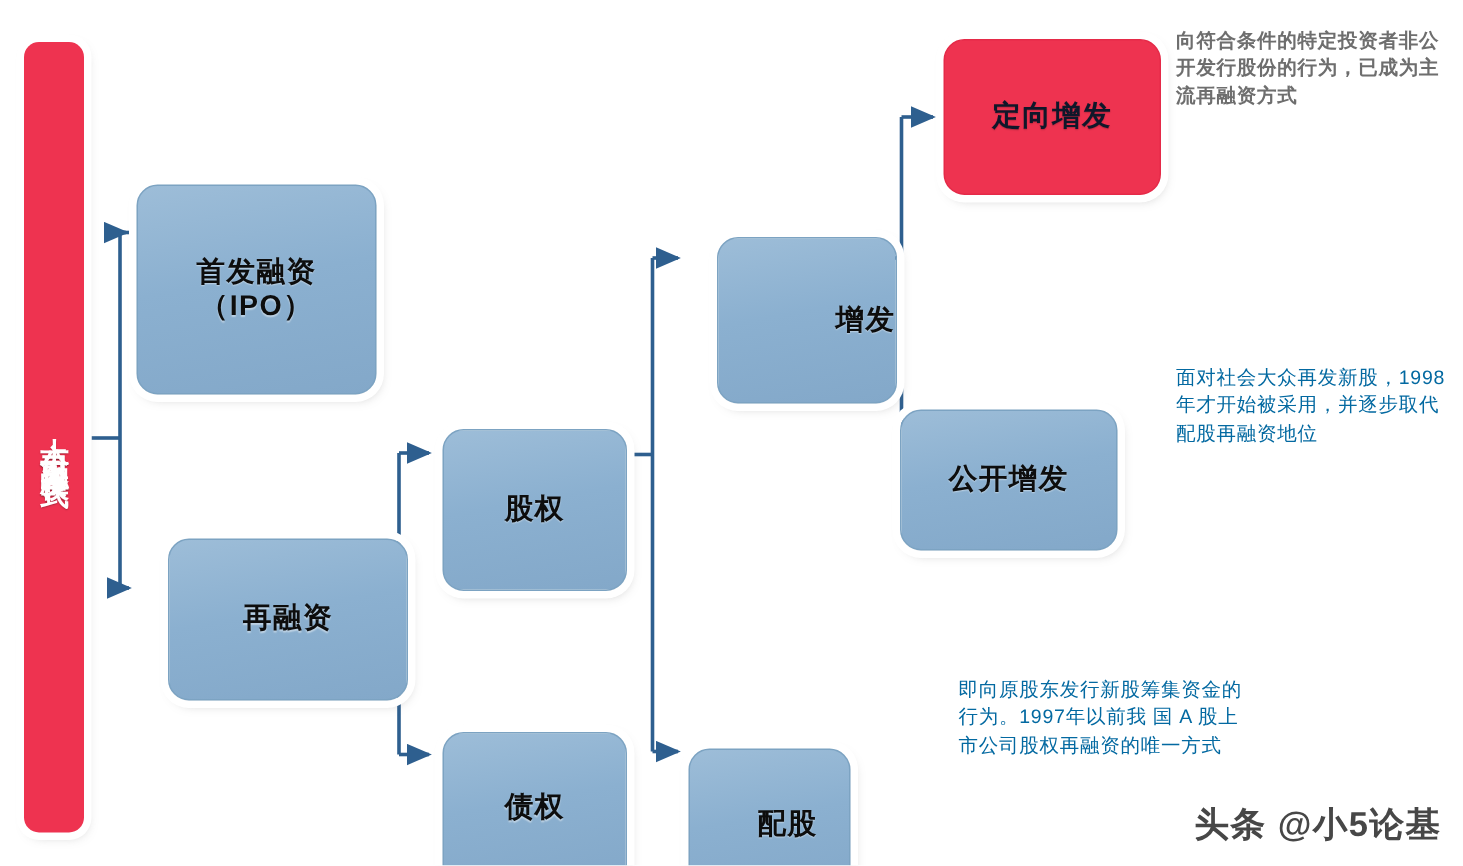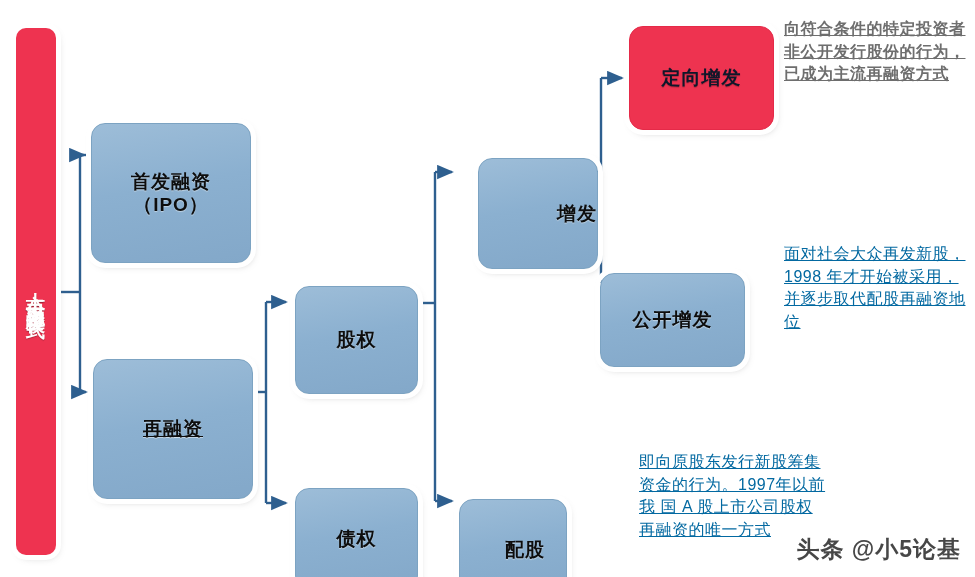--- a/index.html
+++ b/index.html
@@ -83,25 +83,24 @@
     text-shadow: 0 1px 1px rgba(255,255,255,0.45);
   }
   .node.red .node-label {
     text-shadow: 0 1px 1px rgba(0,0,0,0.22);
   }
 
   
   .annotation {
     position: absolute;
     box-sizing: border-box;
-    font-size: 16px;
+    font-size: 13px;
     line-height: 1.42;
     letter-spacing: 0.5px;
     white-space: pre-line;
-    text-decoration: underline;
   }
   .annotation.strong {
     color: #6e6e6e;
     font-weight: bold;
   }
   .annotation.soft {
     color: #0369a1;
     font-weight: normal;
   }
 
@@ -167,21 +166,21 @@
 
   <div class="root-bar">
     <span class="root-bar-label">上市公司融资模式</span>
   </div>
 
   <div class="node blue" style="left:91px; top:86px; width:160px; height:140px;">
     <span class="node-label">首发融资
 （IPO）</span>
   </div>
 
-  <div class="node blue" style="left:93px; top:322px; width:160px; height:140px;text-decoration:underline;">
+  <div class="node blue" style="left:112px; top:322px; width:160px; height:108px;">
     <span class="node-label">再融资</span>
   </div>
 
   <div class="node blue" style="left:295px; top:451px; width:123px; height:102px;">
     <span class="node-label">债权</span>
   </div>
 
   <div class="node blue" style="left:295px; top:249px; width:123px; height:108px;">
     <span class="node-label">股权</span>
   </div>

